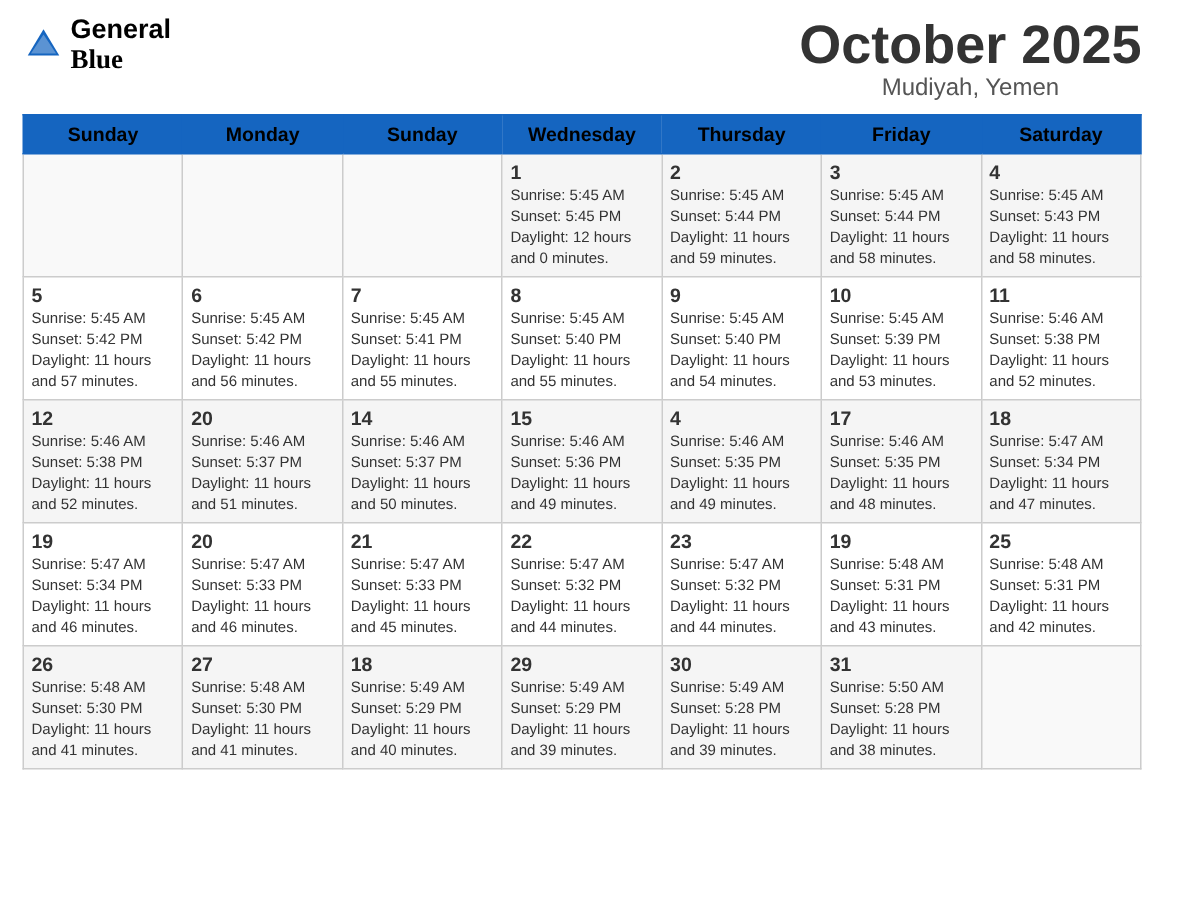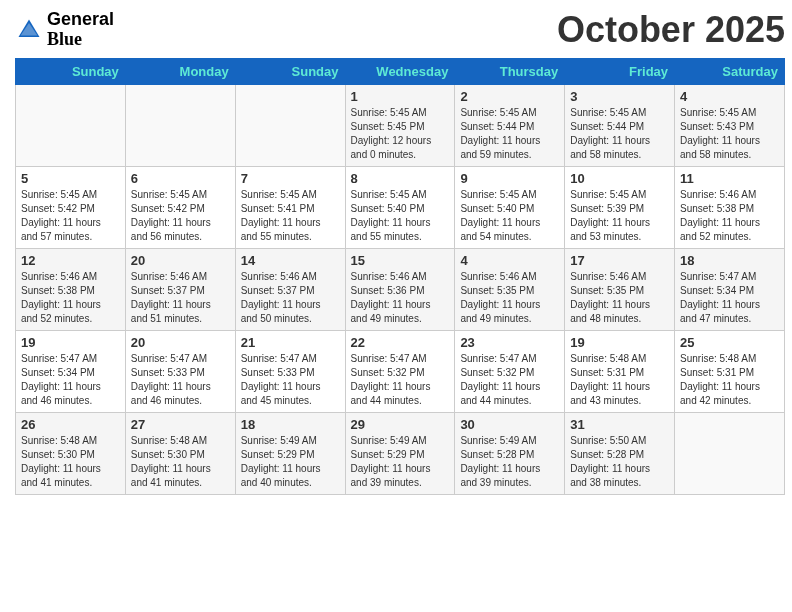--- a/index.html
+++ b/index.html
@@ -7,21 +7,21 @@
       font-family: Arial, sans-serif;
       background: #fff;
       width: 792px;
       min-height: 612px;
       overflow: hidden;
     }
     .page {
       width: 792px;
       min-height: 612px;
       background: #fff;
-      padding: 10px 7px 10px 15px;
+      padding: 10px 31px 10px 15px;
     }
     .header {
       display: flex;
       justify-content: space-between;
       align-items: flex-start;
       margin-bottom: 8px;
     }
     .logo {
       display: flex;
       align-items: center;
@@ -51,22 +51,22 @@
       font-size: 16px;
       color: #555;
     }
     .calendar-table {
       width: 100%;
       border-collapse: collapse;
       table-layout: fixed;
     }
     .calendar-table th {
       background-color: #1565c0;
-      color: #5eead4;
-      text-align: right;
+      color: #000000;
+      text-align: center;
       padding: 5px 6px;
       font-size: 13px;
       font-weight: bold;
       border: 1px solid #1565c0;
     }
     .calendar-table td {
       border: 1px solid #ccc;
       vertical-align: top;
       padding: 4px 5px;
       font-size: 10.5px;
@@ -106,20 +106,21 @@
         <polygon points="20,5 35,30 5,30" fill="#1565c0"></polygon>
         <polygon points="20,10 32,28 8,28" fill="#fff" opacity="0.3"></polygon>
       </svg>
       <div class="logo-text">
         <span class="logo-general">General</span><br>
         <span class="logo-blue">Blue</span>
       </div>
     </div>
     <div class="title-block">
       <div class="month-title">October 2025</div>
+      <div class="location-title">Mudiyah, Yemen</div>
     </div>
   </div>
 
   <table class="calendar-table">
     <thead>
       <tr>
         <th>Sunday</th>
         <th>Monday</th>
         <th>Sunday</th>
         <th>Wednesday</th>

